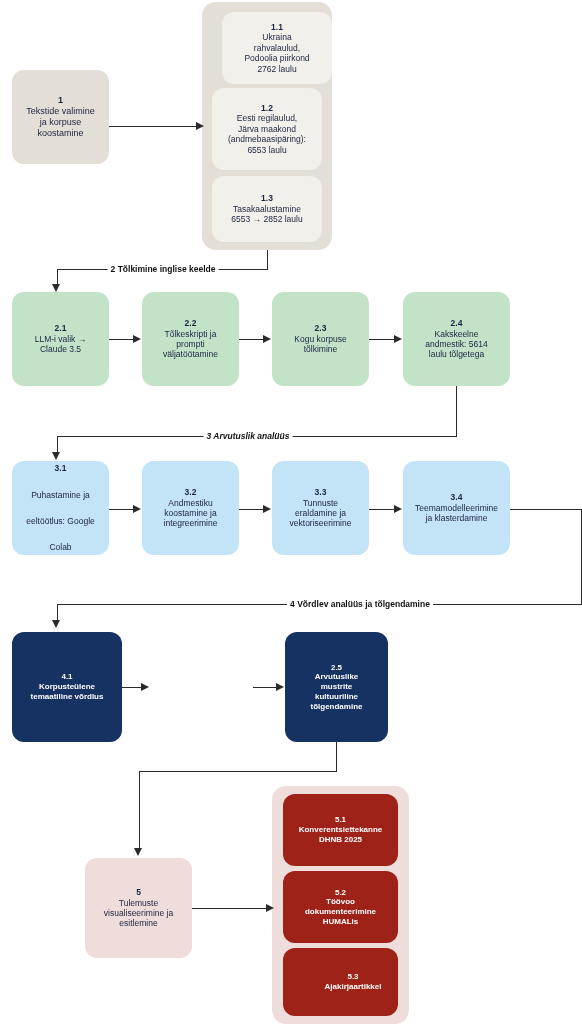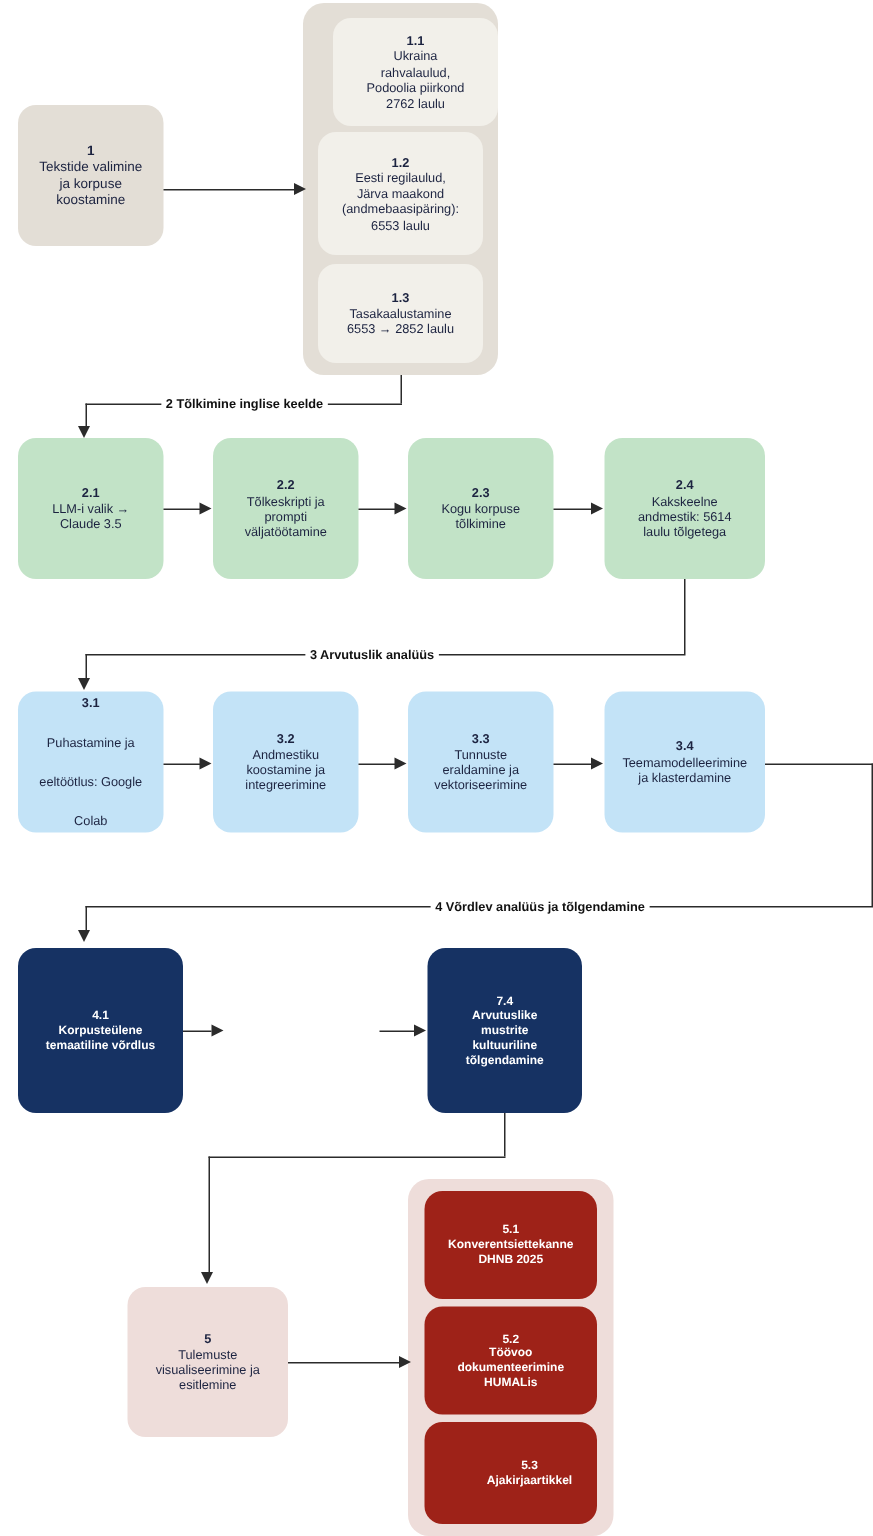--- a/index.html
+++ b/index.html
@@ -154,21 +154,21 @@
   <div class="arrow right" style="left:133px;top:335px;"></div>
   <div class="ln h" style="left:239px;top:339px;width:25px;"></div>
   <div class="arrow right" style="left:263px;top:335px;"></div>
   <div class="ln h" style="left:369px;top:339px;width:26px;"></div>
   <div class="arrow right" style="left:394px;top:335px;"></div>
 
   <div class="ln v" style="left:456px;top:386px;height:50px;"></div>
   <div class="ln h" style="left:57px;top:436px;width:400px;"></div>
   <div class="ln v" style="left:57px;top:436px;height:18px;"></div>
   <div class="arrow down" style="left:52px;top:452px;"></div>
-  <div class="edgelabel" style="left:248px;top:436px;">3 Arvutuslik analüüs</div>
+  <div class="edgelabel" style="left:248px;top:436px;font-style:italic;">3 Arvutuslik analüüs</div>
 
   <div class="node blue fs85" style="left:12px;top:461px;width:97px;height:94px;gap:16px;">
     <span class="num">3.1</span>
     <span class="lbl">Puhastamine ja</span>
     <span class="lbl">eeltöötlus: Google</span>
     <span class="lbl">Colab</span>
   </div>
   <div class="node blue fs85" style="left:142px;top:461px;width:97px;height:94px;">
     <span class="num">3.2</span>
     <span class="lbl">Andmestiku</span>
@@ -200,21 +200,21 @@
   <div class="ln v" style="left:57px;top:604px;height:18px;"></div>
   <div class="arrow down" style="left:52px;top:620px;"></div>
   <div class="edgelabel" style="left:360px;top:604px;">4 Võrdlev analüüs ja tõlgendamine</div>
 
   <div class="node navy fs8" style="left:12px;top:632px;width:110px;height:110px;">
     <span class="num">4.1</span>
     <span class="lbl">Korpusteülene</span>
     <span class="lbl">temaatiline võrdlus</span>
   </div>
   <div class="node navy fs8" style="left:285px;top:632px;width:103px;height:110px;">
-    <span class="num">7.4</span>
+    <span class="num">2.5</span>
     <span class="lbl">Arvutuslike</span>
     <span class="lbl">mustrite</span>
     <span class="lbl">kultuuriline</span>
     <span class="lbl">tõlgendamine</span>
   </div>
 
   <div class="ln h" style="left:122px;top:687px;width:19px;"></div>
   <div class="arrow right" style="left:141px;top:683px;"></div>
   <div class="ln h" style="left:253px;top:687px;width:23px;"></div>
   <div class="arrow right" style="left:276px;top:683px;"></div>

